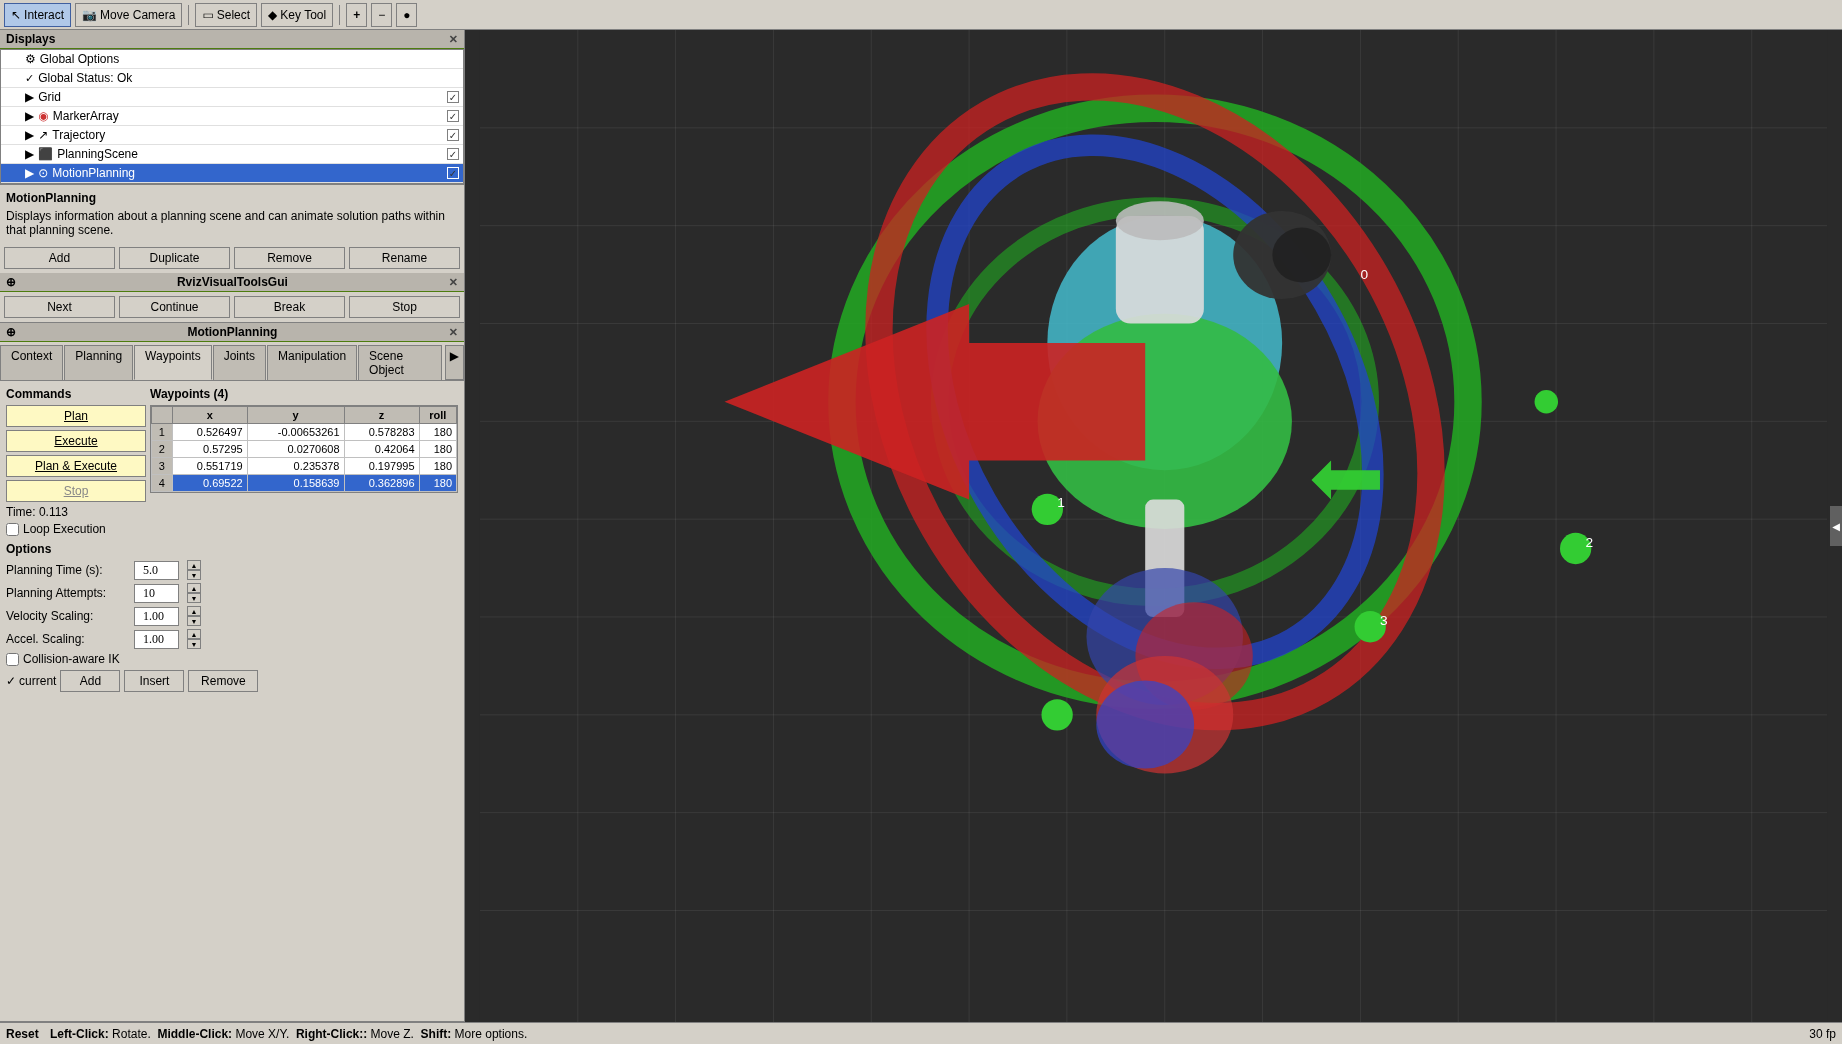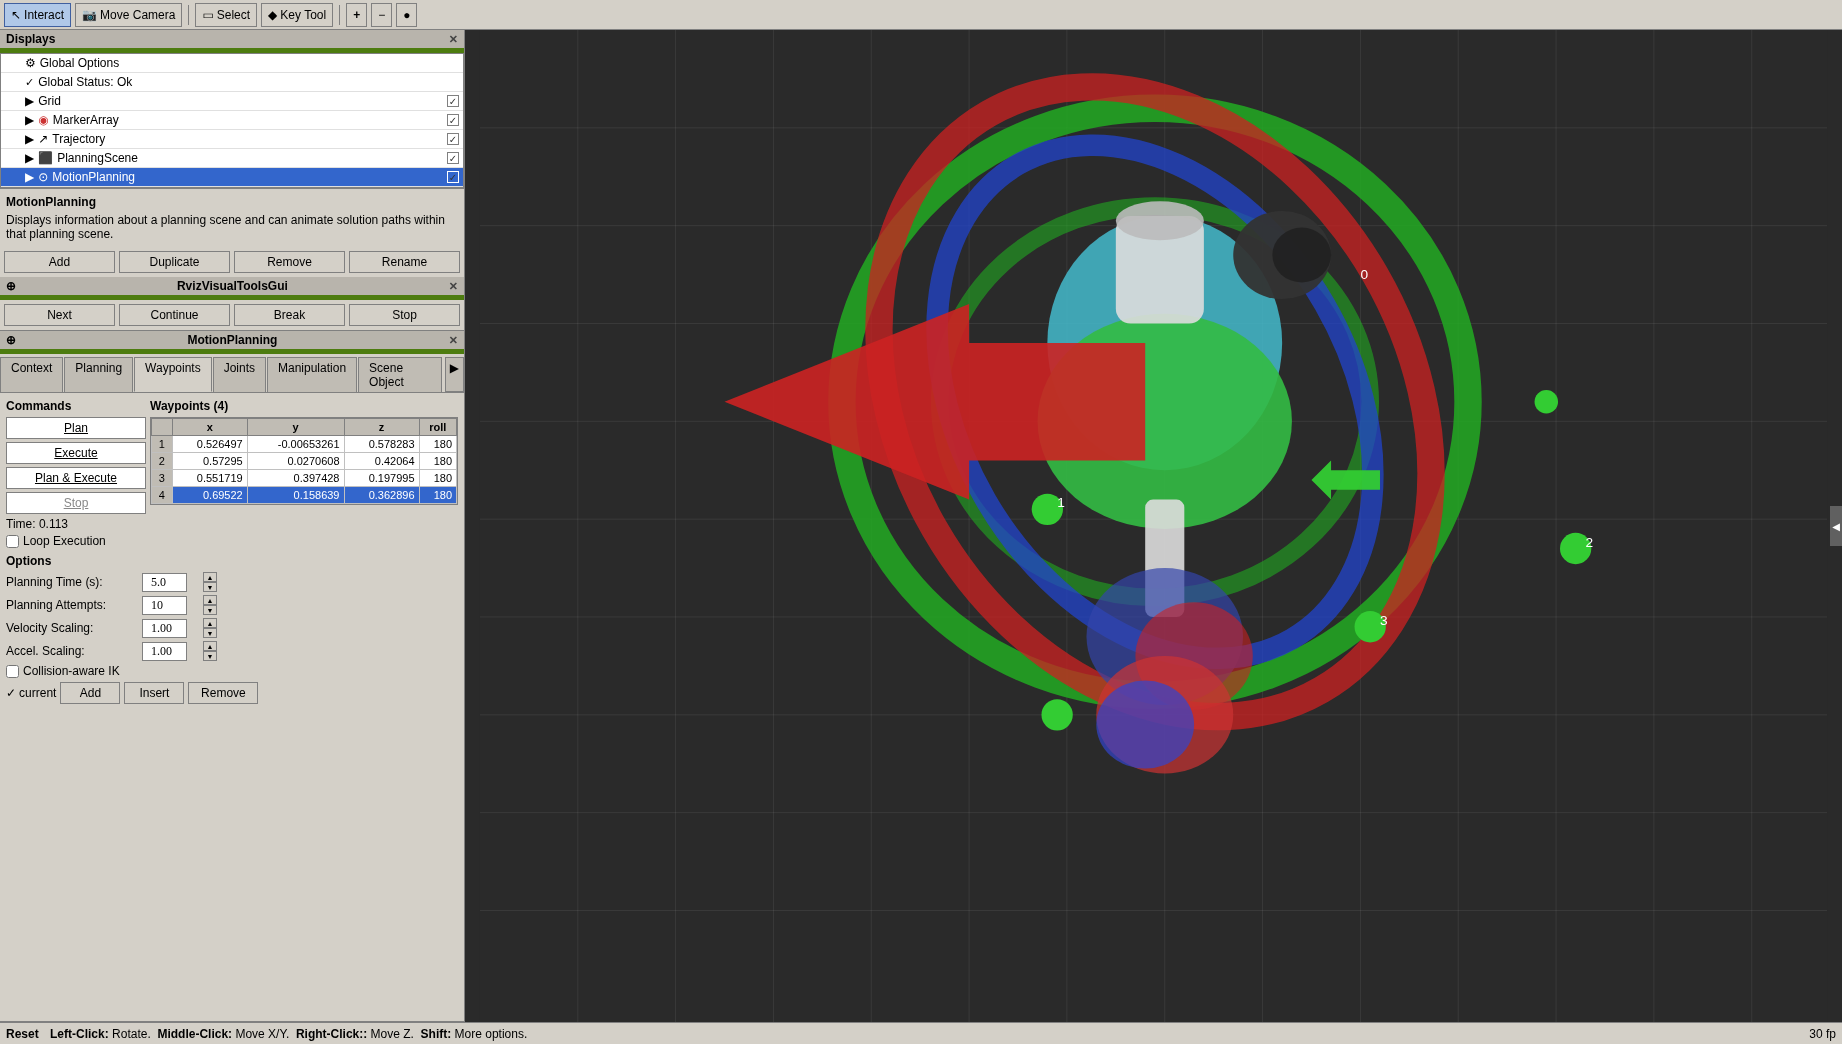--- a/index.html
+++ b/index.html
@@ -61,21 +61,21 @@
       flex-shrink: 0;
       overflow-y: auto;
       overflow-x: hidden;
     }
     
     .panel-section {
       border-bottom: 1px solid #808080;
     }
     .panel-header {
       background: #b8b4ac;
-      border-bottom: 5px solid #4d7c0f;
+      border-bottom: 1px solid #4d7c0f;
       padding: 2px 6px;
       display: flex;
       align-items: center;
       justify-content: space-between;
       font-weight: bold;
       font-size: 12px;
     }
     .panel-header .close-x {
       cursor: pointer;
       font-size: 11px;
@@ -212,21 +212,21 @@
     }
     .commands-col { flex: 0 0 140px; }
     .waypoints-col { flex: 1; }
     .section-label { font-weight: bold; margin-bottom: 4px; }
     .cmd-btn {
       display: block;
       width: 100%;
       margin-bottom: 3px;
       padding: 3px 6px;
       border: 1px solid #808080;
-      background: #ffffff;
+      background: #fef9c3;
       cursor: pointer;
       font-size: 12px;
       text-align: center;
       text-decoration: underline;
     }
     .cmd-btn.disabled {
       color: #888;
       cursor: default;
     }
     .time-row, .loop-row { margin-top: 3px; font-size: 12px; }
@@ -262,21 +262,21 @@
       overflow: auto;
       border: 1px solid #808080;
     }
     
     .options-section { margin-top: 6px; }
     .option-row {
       display: flex;
       align-items: center;
       margin-bottom: 3px;
       font-size: 12px;
-      gap: 16px;
+      gap: 8px;
     }
     .option-label { min-width: 120px; }
     .option-input {
       width: 45px;
       padding: 1px 8px;
       border: 1px solid #808080;
       font-size: 12px;
       font-family: Liberation Serif, serif;
     }
     .spin-btn {
@@ -525,21 +525,21 @@
                     <tr>
     <td class="row-num">2</td>
     <td class="">0.57295</td>
     <td class="">0.0270608</td>
     <td class="">0.42064</td>
     <td class="">180</td>
   </tr>
                     <tr>
     <td class="row-num">3</td>
     <td class="">0.551719</td>
-    <td class="">0.397428</td>
+    <td class="">0.235378</td>
     <td class="">0.197995</td>
     <td class="">180</td>
   </tr>
                     <tr>
     <td class="row-num">4</td>
     <td class="selected">0.69522</td>
     <td class="selected">0.158639</td>
     <td class="selected">0.362896</td>
     <td class="selected">180</td>
   </tr>

